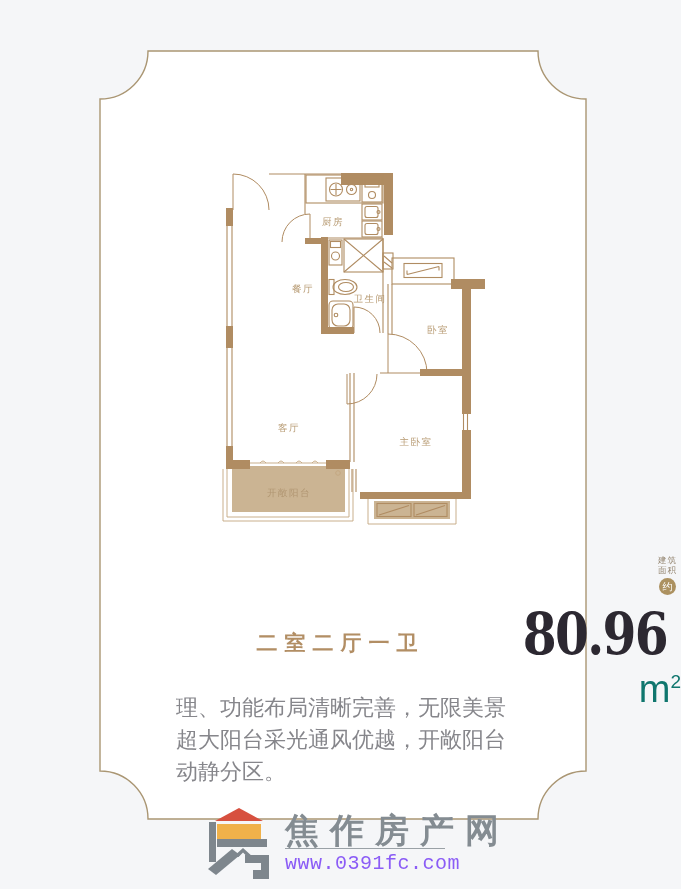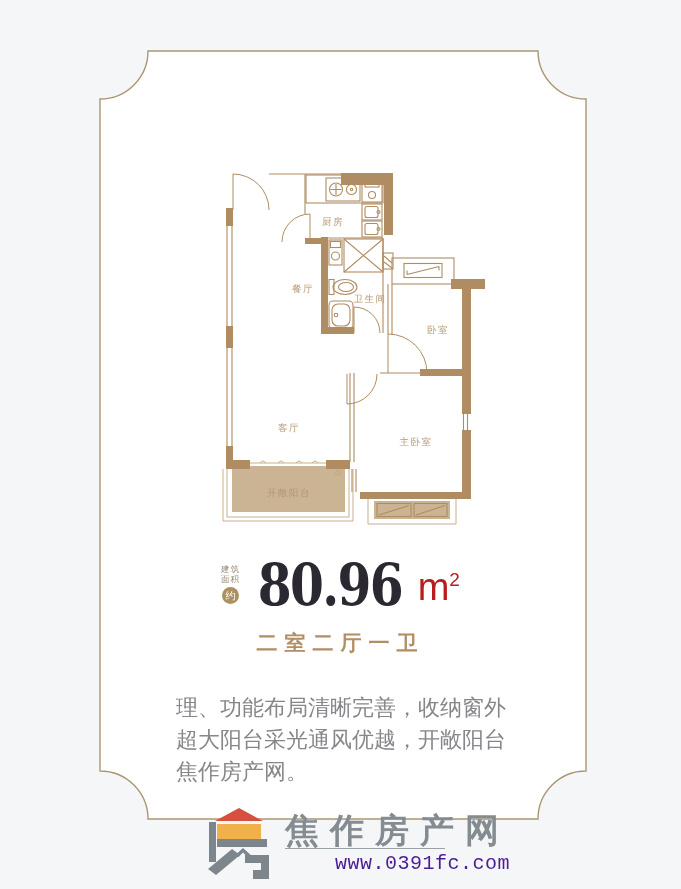--- a/index.html
+++ b/index.html
@@ -12,44 +12,44 @@
   .wall{fill:#b08c62;}
   .thin{stroke:#b08c62;stroke-width:1.1;fill:none;}
   .thin-lt{stroke:#c3a67f;stroke-width:0.9;fill:none;}
   .door{stroke:#b08c62;stroke-width:1;fill:none;}
   .beige{fill:#cbb493;}
   .room-label{fill:#b79a72;font-size:9.5px;letter-spacing:1.5px;text-anchor:middle;
               font-family:"Liberation Sans","DejaVu Sans",sans-serif;}
   .room-label-balcony{fill:#b19672;}
 
   
-  .area-row{position:absolute;top:556px;left:0;right:0;display:flex;justify-content:center;align-items:flex-end;}
+  .area-row{position:absolute;top:556px;left:0;right:0;display:flex;justify-content:center;align-items:flex-end;flex-direction:column;}
   .area-prefix{display:flex;flex-direction:column;align-items:center;margin:0 4px 10px 0;}
   .area-prefix-lines{font-size:8.5px;line-height:9.5px;color:#93846f;letter-spacing:1px;text-align:center;}
   .approx-circle{width:17px;height:17px;border-radius:50%;background:#ac9160;color:#fff;
                  font-size:10px;line-height:17px;text-align:center;margin-top:3px;}
   .area-value{font-family:"DejaVu Serif","Liberation Serif",serif;font-weight:bold;font-size:58px;
               line-height:58px;color:#2c2831;letter-spacing:-2px;transform:scaleX(0.84);transform-origin:center bottom;}
-  .area-unit{font-size:38px;line-height:38px;color:#b91c1c;margin:0 0 8px 2px;font-weight:500;}
+  .area-unit{font-size:38px;line-height:38px;color:#0f766e;margin:0 0 8px 2px;font-weight:500;}
   .area-unit sup{font-size:19px;}
 
   .plan-title{position:absolute;top:629px;left:0;right:0;text-align:center;
               font-size:21px;font-weight:bold;color:#b28e64;letter-spacing:7px;}
 
   .desc{position:absolute;top:692px;left:176px;width:330px;font-size:22px;line-height:32px;color:#86868b;}
   .desc .dline{text-align:justify;text-align-last:justify;}
   .desc .dline.no-just{text-align:left;text-align-last:left;}
 
   
   .footer-text{position:absolute;left:285px;top:818px;}
   .site-name{font-family:"Liberation Serif","DejaVu Serif",serif;font-weight:bold;font-size:34px;
              color:#848c92;letter-spacing:11px;white-space:nowrap;line-height:26px;}
   .footer-divider{width:160px;height:1px;background:#9aa1a6;margin-top:4px;}
-  .site-url{font-family:"Liberation Mono","DejaVu Sans Mono",monospace;font-size:20px;color:#4c1d95;
-            margin-top:3px;letter-spacing:0.5px;white-space:nowrap;text-align:right;}
+  .site-url{font-family:"Liberation Mono","DejaVu Sans Mono",monospace;font-size:20px;color:#8b5cf6;
+            margin-top:3px;letter-spacing:0.5px;white-space:nowrap;}
 </style>
 </head>
 <body>
 
 <div id="screen">
 
   <svg class="abs" width="681" height="889" viewBox="0 0 681 889" style="left:0;top:0;">
     <path d="M 148 51 H 538 A 48 48 0 0 0 586 99 V 771 A 48 48 0 0 0 538 819 H 148 A 48 48 0 0 0 100 771 V 99 A 48 48 0 0 0 148 51 Z" fill="#ffffff" stroke="#aa9673" stroke-width="1.4"></path>
   </svg>
 
@@ -205,23 +205,23 @@
       </div>
       <div class="approx-circle">约</div>
     </div>
     <div class="area-value">80.96</div>
     <div class="area-unit"><span>m</span><sup>2</sup></div>
   </div>
 
   <div class="plan-title">二室二厅一卫</div>
 
   <div class="desc">
-    <div class="dline">理、功能布局清晰完善，收纳窗外</div>
+    <div class="dline">理、功能布局清晰完善，无限美景</div>
     <div class="dline">超大阳台采光通风优越，开敞阳台</div>
-    <div class="dline no-just">焦作房产网。</div>
+    <div class="dline no-just">动静分区。</div>
   </div>
 
   <svg class="abs" width="70" height="74" viewBox="0 0 70 74" style="left:204px;top:806px;">
     <polygon points="11,15 35,2 59,15" fill="#d7503f"></polygon>
     <rect x="13" y="18" width="44" height="15" fill="#f0b14a"></rect>
     <g fill="#7e868d">
       <rect x="5" y="16" width="7" height="40"></rect>
       <rect x="13" y="33" width="50" height="8"></rect>
       <polygon points="28,43 36,49 12,69 4,63"></polygon>
       <polygon points="29,51 39,42 49,51 43.5,51 39,46.5 34.5,51"></polygon>

